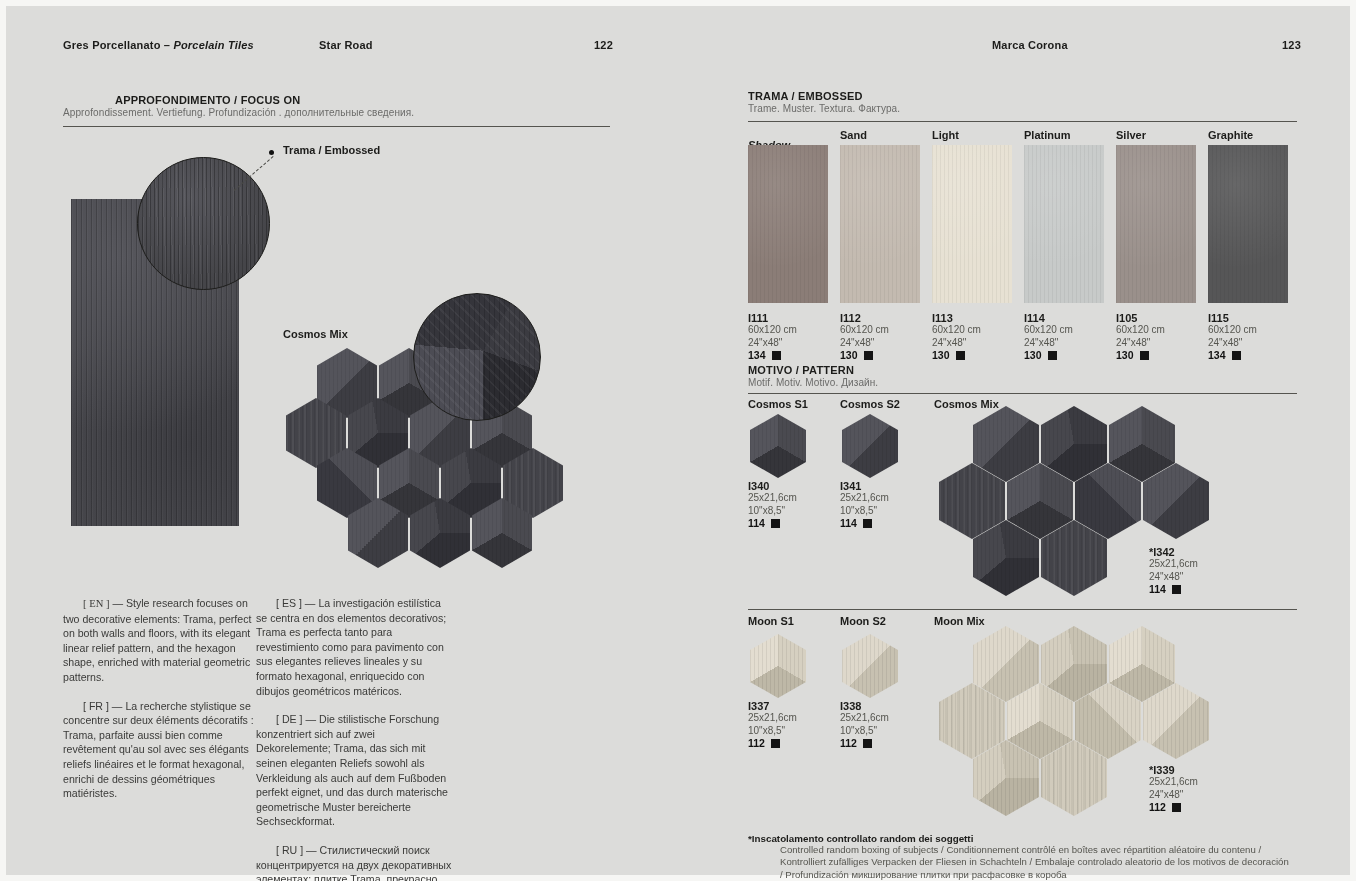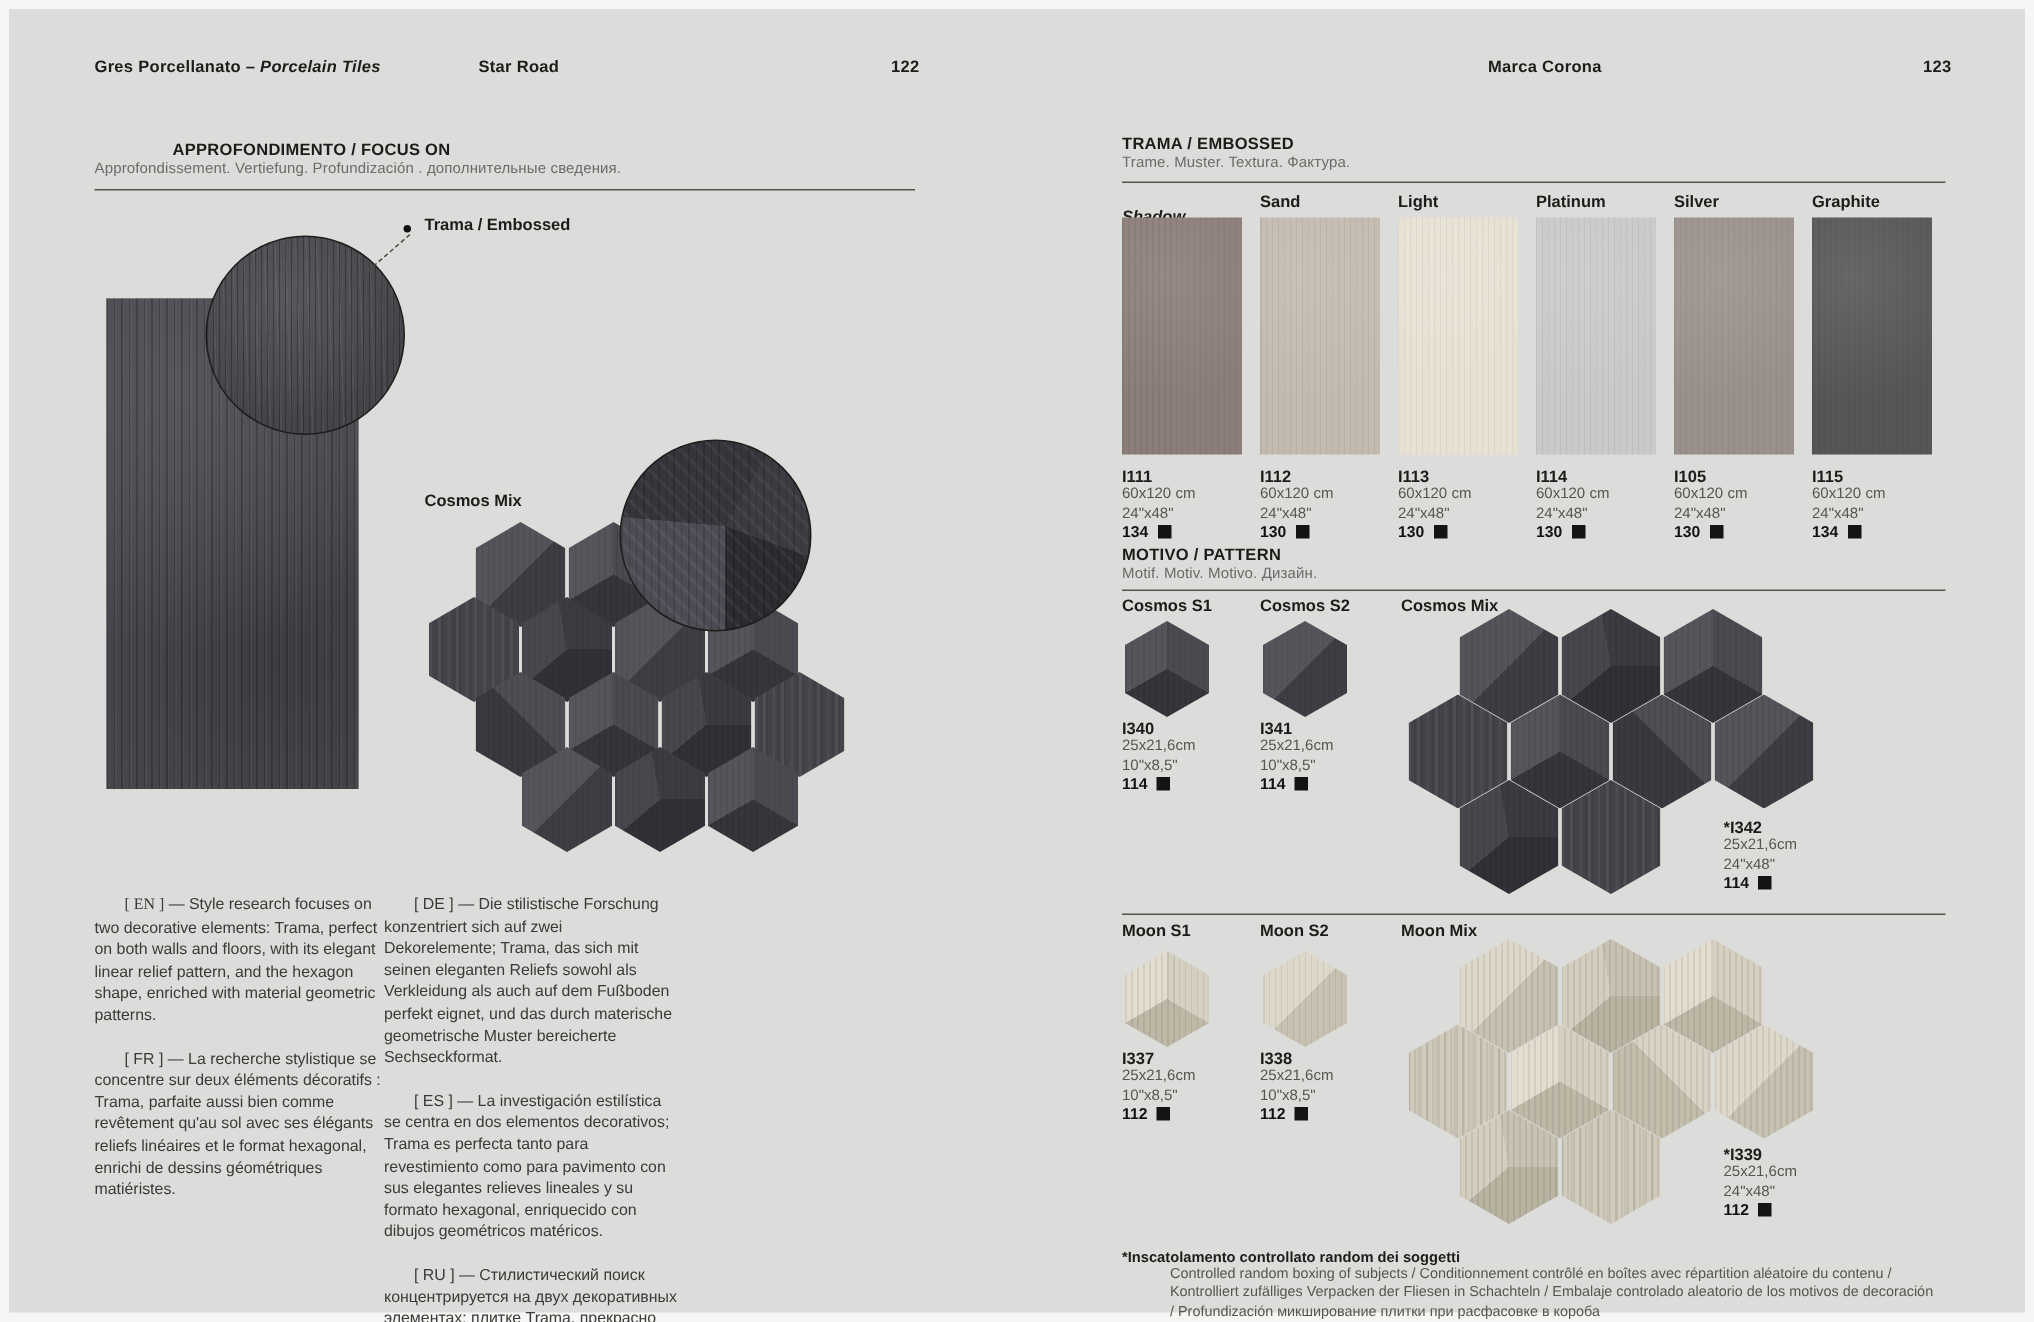--- a/index.html
+++ b/index.html
@@ -106,22 +106,22 @@
     <div class="hex d5" style="left:124px; top:150px;width:60px; height:70px;"></div>
     <div class="hex d2" style="left:186px; top:150px;width:60px; height:70px;"></div>
   </div>
   <div id="circle2" class="zoom-circle"></div>
 
   <div class="abs body-col" style="left:57px; top:590px; width:192px;">
     <p><b style="font-weight:normal;font-family:Liberation Serif, serif;">[ EN ]</b><span> — Style research focuses on two decorative elements: Trama, perfect on both walls and floors, with its elegant linear relief pattern, and the hexagon shape, enriched with material geometric patterns.</span></p>
     <p><b style="font-weight:normal;">[ FR ]</b><span> — La recherche stylistique se concentre sur deux éléments décoratifs : Trama, parfaite aussi bien comme revêtement qu'au sol avec ses élégants reliefs linéaires et le format hexagonal, enrichi de dessins géométriques matiéristes.</span></p>
   </div>
   <div class="abs body-col" style="left:250px; top:590px; width:196px;">
+    <p><b style="font-weight:normal;">[ ES ]</b><span> — La investigación estilística se centra en dos elementos decorativos; Trama es perfecta tanto para revestimiento como para pavimento con sus elegantes relieves lineales y su formato hexagonal, enriquecido con dibujos geométricos matéricos.</span></p>
     <p><b style="font-weight:normal;">[ DE ]</b><span> —  Die stilistische Forschung konzentriert sich auf zwei Dekorelemente; Trama, das sich mit seinen eleganten Reliefs sowohl als Verkleidung als auch auf dem Fußboden perfekt eignet, und das durch materische geometrische Muster bereicherte Sechseckformat.</span></p>
-    <p><b style="font-weight:normal;">[ ES ]</b><span> — La investigación estilística se centra en dos elementos decorativos; Trama es perfecta tanto para revestimiento como para pavimento con sus elegantes relieves lineales y su formato hexagonal, enriquecido con dibujos geométricos matéricos.</span></p>
     <p><b style="font-weight:normal;">[ RU ]</b><span> — Стилистический поиск концентрируется на двух декоративных элементах: плитке Trama, прекрасно подходящей, как для облицовки стен, так и пола, со своим элегантным линейным рельефным рисунком и шестиугольном формате с фактурным геометрическим декором.</span></p>
   </div>
 
   <div class="abs hdr" style="left:986px; top:33px;">Marca Corona</div>
   <div class="abs hdr" style="left:1276px; top:33px;">123</div>
 
   <div class="abs sec-title" style="left:742px; top:84px;">TRAMA / EMBOSSED</div>
   <div class="abs sec-sub" style="left:742px; top:97px;">Trame. Muster. Textura. Фактура.</div>
   <div class="rule" style="left:742px; top:115px; width:549px;"></div>
 

